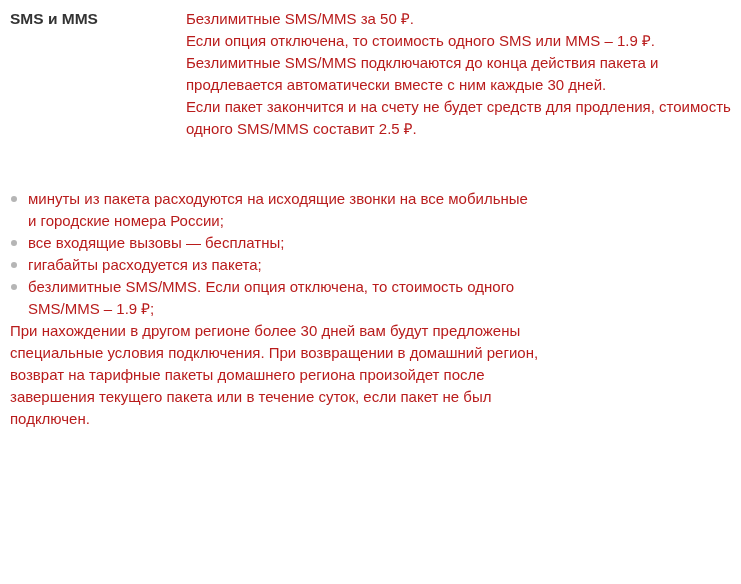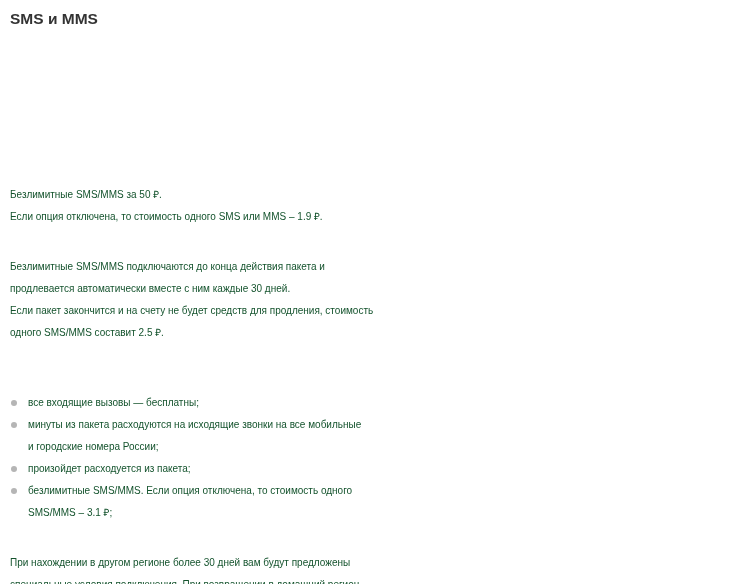--- a/index.html
+++ b/index.html
@@ -4,39 +4,39 @@
 <style>
   * { margin: 0; padding: 0; box-sizing: border-box; }
   html, body { background: #ffffff; }
   body {
     width: 741px;
     height: 584px;
     overflow: hidden;
     font-family: "Liberation Sans", sans-serif;
   }
   .page { padding: 8px 6px 0 10px; }
-  .section-row { display: flex; align-items: flex-start; flex-direction: column; }
+  .section-row { display: flex; align-items: flex-start; }
   .section-row + .section-row { margin-top: 48px; }
   .label-col {
     flex: 0 0 176px;
     width: 176px;
     font-size: 15.5px;
     font-weight: bold;
     line-height: 22px;
     color: #333333;
     padding-right: 8px;
   }
   .content-col {
     flex: 1 1 auto;
-    font-size: 10px;
+    font-size: 15px;
     line-height: 22px;
-    color: #14532d;
+    color: #b91c1c;
   }
   .lines { white-space: pre-line; }
-  .para-spaced { margin-top: 28px; }
+  .para-spaced { }
   ul.bullet-list { list-style: none; }
   ul.bullet-list li { position: relative; padding-left: 18px; }
   ul.bullet-list li::before {
     content: "";
     position: absolute;
     left: 1px;
     top: 8px;
     width: 6px;
     height: 6px;
     border-radius: 50%;
@@ -57,32 +57,32 @@
 продлевается автоматически вместе с ним каждые 30 дней.
 Если пакет закончится и на счету не будет средств для продления, стоимость
 одного SMS/MMS составит 2.5 ₽.</p>
     </div>
   </section>
 
   <section class="section-row">
     <div class="content-col">
       <ul class="bullet-list">
         <li>
-          <span class="lines">все входящие вызовы — бесплатны;</span>
-        </li>
-        <li>
           <span class="lines">минуты из пакета расходуются на исходящие звонки на все мобильные
 и городские номера России;</span>
         </li>
         <li>
-          <span class="lines">произойдет расходуется из пакета;</span>
+          <span class="lines">все входящие вызовы — бесплатны;</span>
+        </li>
+        <li>
+          <span class="lines">гигабайты расходуется из пакета;</span>
         </li>
         <li>
           <span class="lines">безлимитные SMS/MMS. Если опция отключена, то стоимость одного
-SMS/MMS – 3.1 ₽;</span>
+SMS/MMS – 1.9 ₽;</span>
         </li>
       </ul>
       <p class="lines para-spaced">При нахождении в другом регионе более 30 дней вам будут предложены
 специальные условия подключения. При возвращении в домашний регион,
 возврат на тарифные пакеты домашнего региона произойдет после
 завершения текущего пакета или в течение суток, если пакет не был
 подключен.</p>
     </div>
   </section>
 

